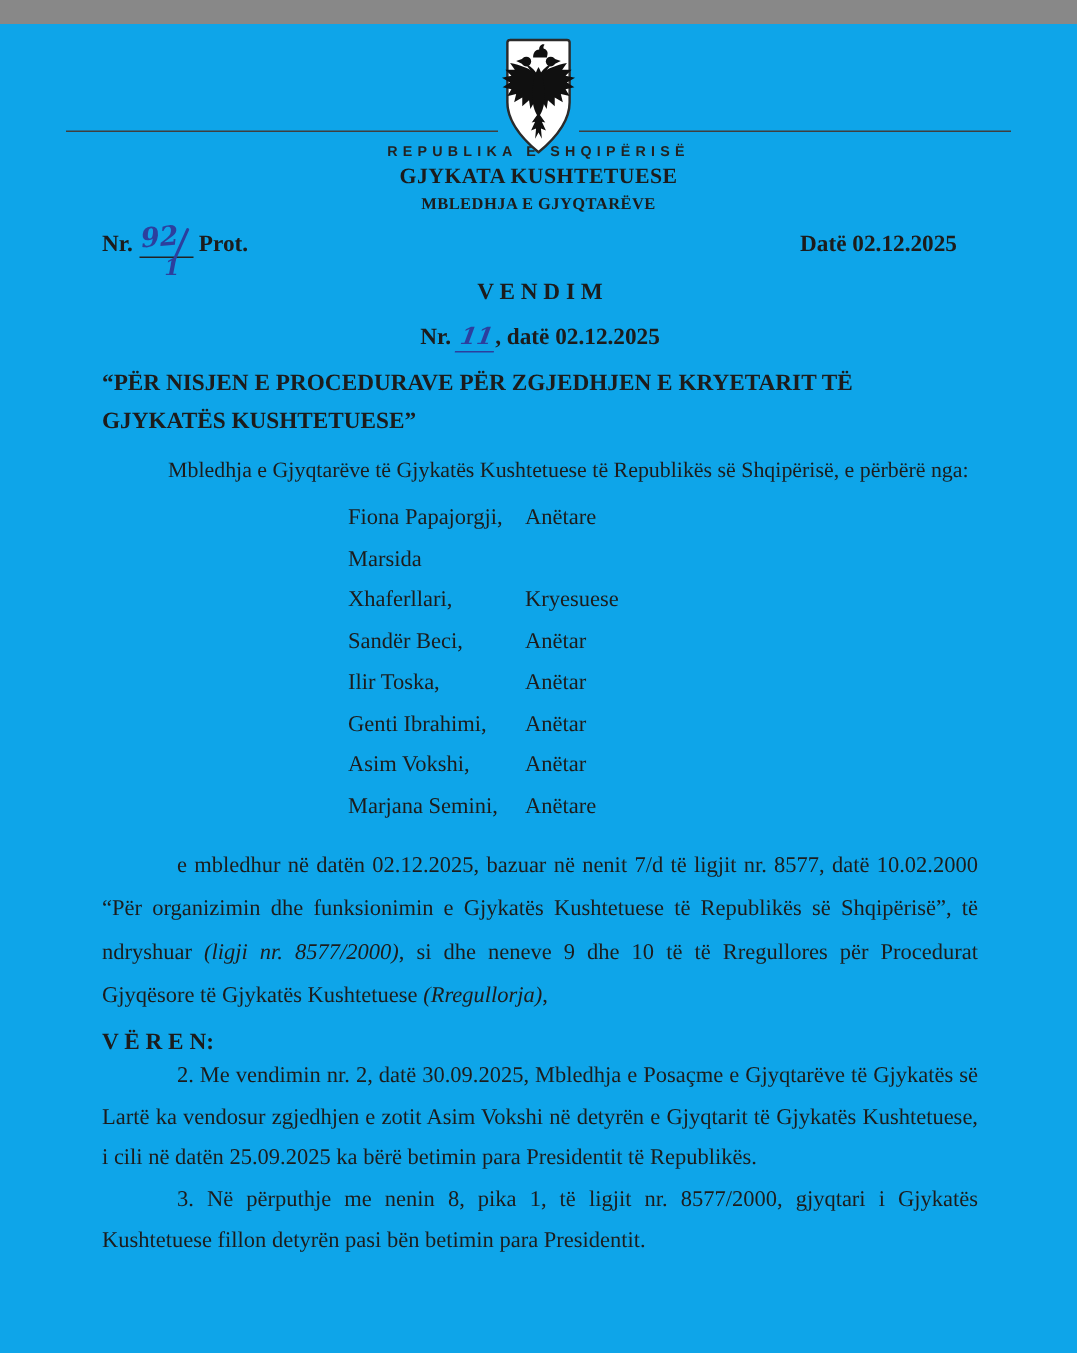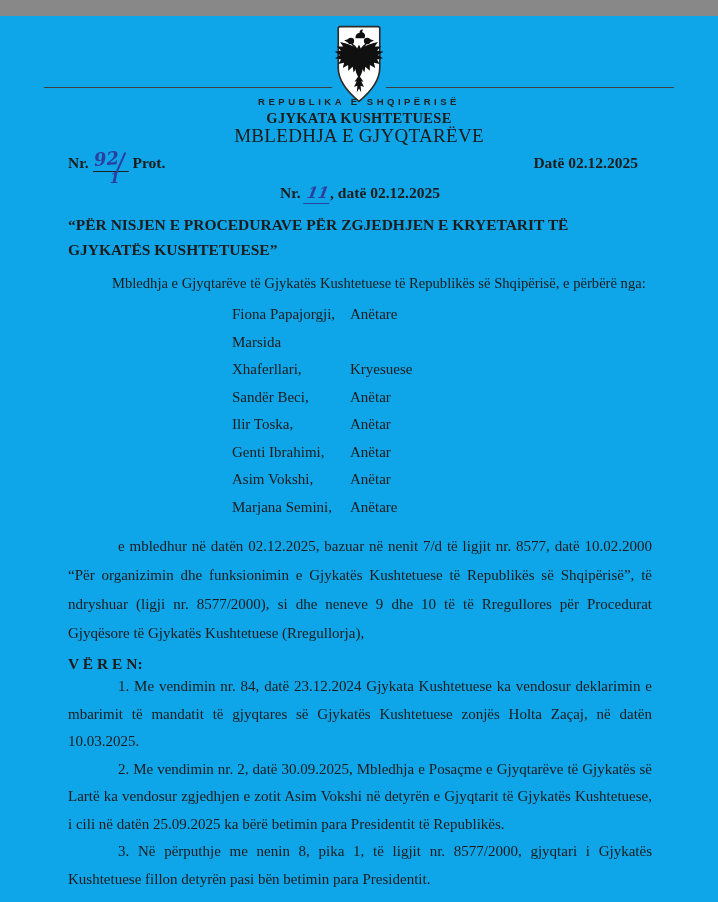--- a/index.html
+++ b/index.html
@@ -20,21 +20,21 @@
 
   .emblem { position:absolute; top:7px; left:330px; width:58px; height:83px; }
 
   .masthead { padding-top:80px; text-align:center; }
   .republic {
     font-family:"Liberation Sans", sans-serif;
     font-weight:bold; font-size:9.5px; letter-spacing:3.5px;
     line-height:11px; color:#222;
   }
   .court    { font-weight:bold; font-size:14.5px; line-height:16px; margin-top:3px; letter-spacing:.3px; }
-  .assembly { font-weight:normal; font-size:19px; line-height:16px; margin-top:2px; letter-spacing:.3px; }
+  .assembly { font-weight:bold; font-size:11px; line-height:16px; margin-top:2px; letter-spacing:.3px; }
 
   .content { padding:0 66px 0 68px; }
 
   .nr-row {
     margin-top:9px; display:flex; justify-content:space-between;
     font-weight:bold; font-size:15.5px; line-height:20px; padding-right:14px;
   }
   .nr-left { display:flex; align-items:flex-start; gap:4px; }
 
   
@@ -70,21 +70,21 @@
     font-size:15.5px; line-height:25px; max-width:600px;
   }
 
   .intro { margin-top:11px; font-size:14.6px; line-height:20px; text-indent:44px; white-space:nowrap; }
 
   .members { margin-top:8px; margin-left:164px; font-size:15px; line-height:27.5px; }
   .member-name { display:inline-block; width:118px; }
   .member-role { display:inline-block; }
 
   .convened { margin-top:11px; font-size:15px; line-height:29px; text-align:justify; text-indent:50px; }
-  .it { }
+  .it { font-style:italic; }
 
   .veren { margin-top:6px; font-weight:bold; font-size:15.5px; line-height:19px; }
 
   .num { font-size:15px; line-height:27.5px; text-align:justify; text-indent:50px; }
   .num:first-of-type { margin-top:14px; }
 </style>
 </head>
 <body>
 
 <div class="page" style="--ink:#2c3f9e;">
@@ -123,20 +123,21 @@
         <span class="hand-frac">
           <span class="frac-top">92</span>
           <span class="frac-slash"></span>
           <span class="frac-bottom">1</span>
         </span>
         <span>Prot.</span>
       </div>
       <div class="nr-right">Datë 02.12.2025</div>
     </div>
 
+    <div class="vendim">V E N D I M</div>
 
     <div class="nr-line">
       <span>Nr. </span><span class="hand-11">11</span><span>, datë 02.12.2025</span>
     </div>
 
     <div class="title">“PËR NISJEN E PROCEDURAVE PËR ZGJEDHJEN E KRYETARIT TË GJYKATËS KUSHTETUESE”</div>
 
     <p class="intro">Mbledhja e Gjyqtarëve të Gjykatës Kushtetuese të Republikës së Shqipërisë, e përbërë nga:</p>
 
     <div class="members">
@@ -146,18 +147,17 @@
       <div class="member-row"><span class="member-name">Ilir Toska,</span><span class="member-role">Anëtar</span></div>
       <div class="member-row"><span class="member-name">Genti Ibrahimi,</span><span class="member-role">Anëtar</span></div>
       <div class="member-row"><span class="member-name">Asim Vokshi,</span><span class="member-role">Anëtar</span></div>
       <div class="member-row"><span class="member-name">Marjana Semini,</span><span class="member-role">Anëtare</span></div>
     </div>
 
     <p class="convened"><span>e mbledhur në datën 02.12.2025, bazuar në nenit 7/d të ligjit nr. 8577, datë 10.02.2000 “Për organizimin dhe funksionimin e Gjykatës Kushtetuese të Republikës së Shqipërisë”, të ndryshuar </span><span class="it">(ligji nr. 8577/2000)</span><span>, si dhe neneve 9 dhe 10 të të Rregullores për Procedurat Gjyqësore të Gjykatës Kushtetuese </span><span class="it">(Rregullorja)</span><span>,</span></p>
 
     <div class="veren">V Ë R E N:</div>
 
-    <p class="num">1. Me vendimin nr. 84, datë 23.12.2024 Gjykata Kushtetuese ka vendosur deklarimin e mbarimit të mandatit të gjyqtares së Gjykatës Kushtetuese zonjës Holta Zaçaj, në datën 10.03.2025.</p>
     <p class="num">2. Me vendimin nr. 2, datë 30.09.2025, Mbledhja e Posaçme e Gjyqtarëve të Gjykatës së Lartë ka vendosur zgjedhjen e zotit Asim Vokshi në detyrën e Gjyqtarit të Gjykatës Kushtetuese, i cili në datën 25.09.2025 ka bërë betimin para Presidentit të Republikës.</p>
     <p class="num">3. Në përputhje me nenin 8, pika 1, të ligjit nr. 8577/2000, gjyqtari i Gjykatës Kushtetuese fillon detyrën pasi bën betimin para Presidentit.</p>
 
   </div>
 </div>
 
 </body></html>

